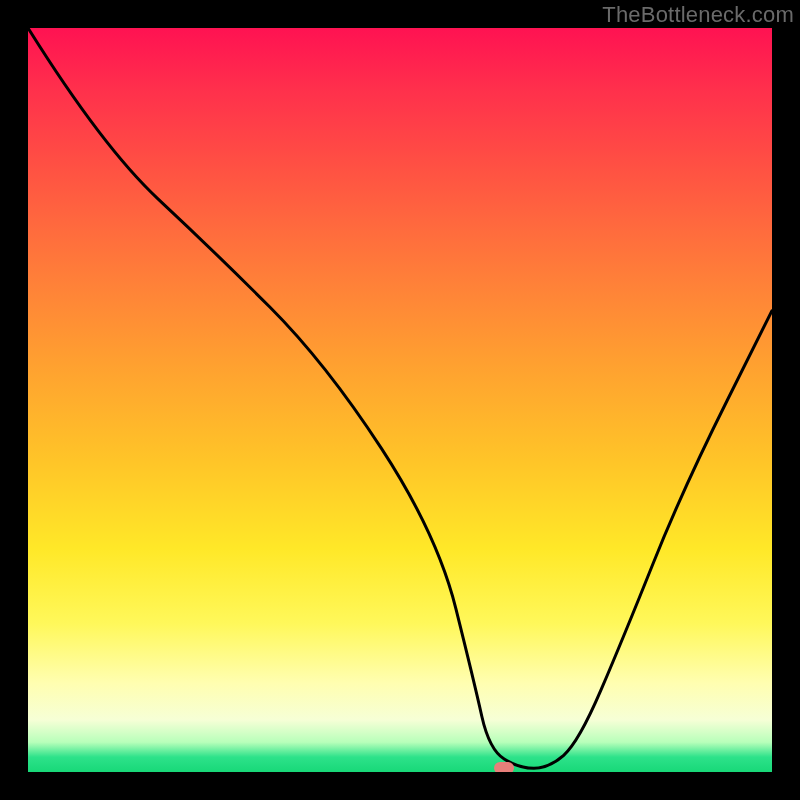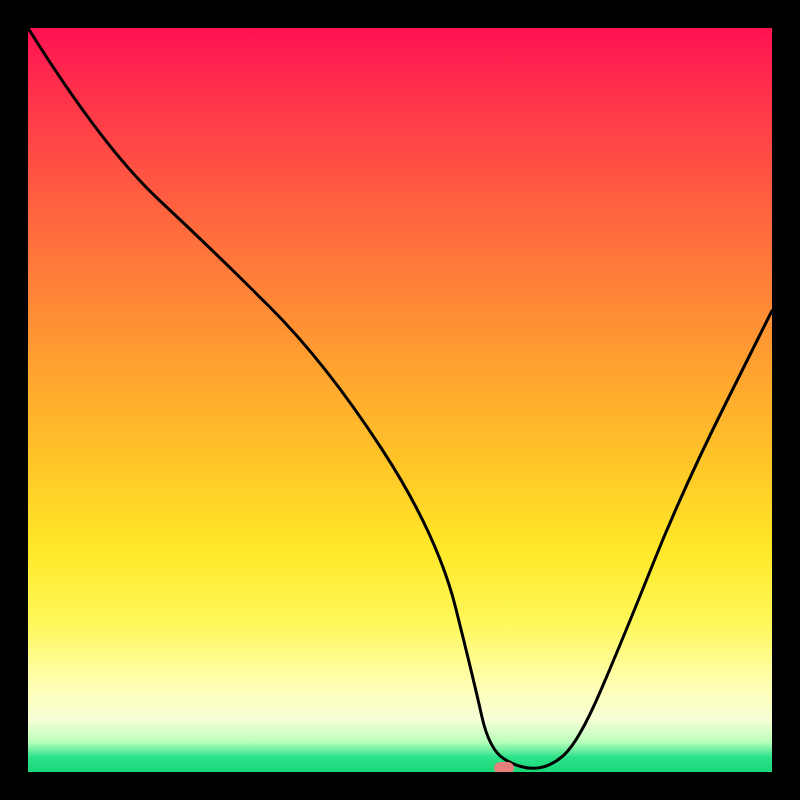--- a/index.html
+++ b/index.html
@@ -69,20 +69,21 @@
     height: 12px;
     border-radius: 6px;
     background: #e77f7a;
     transform: translate(-50%, -50%);
   }
 </style>
 </head>
 <body>
 
 <div class="frame">
+  <div class="watermark">TheBottleneck.com</div>
   <div class="plot-area">
     <div class="gradient"></div>
     <svg class="curve" viewBox="0 0 744 744" preserveAspectRatio="none">
       <path id="curve-path" d="M 0.0 0.0 Q 74.4 119.0 130.2 171.1 Q 186.0 223.2 241.8 279.0 Q 297.6 334.8 353.4 420.4 Q 409.2 505.9 427.8 580.3 Q 446.4 654.7 453.8 688.2 Q 461.3 721.7 476.2 731.0 Q 491.0 740.3 505.9 740.3 Q 520.8 740.3 535.7 727.3 Q 550.6 714.2 572.9 662.2 Q 595.2 610.1 625.0 535.7 Q 654.7 461.3 699.4 372.0 T 744.0 282.7" fill="none" stroke="#000" stroke-width="3" stroke-linejoin="round" stroke-linecap="round"></path>
     </svg>
     <div class="marker" id="valley-marker" style="left: 476.16px; top: 740.28px;"></div>
   </div>
 </div>
 
 </body></html>

